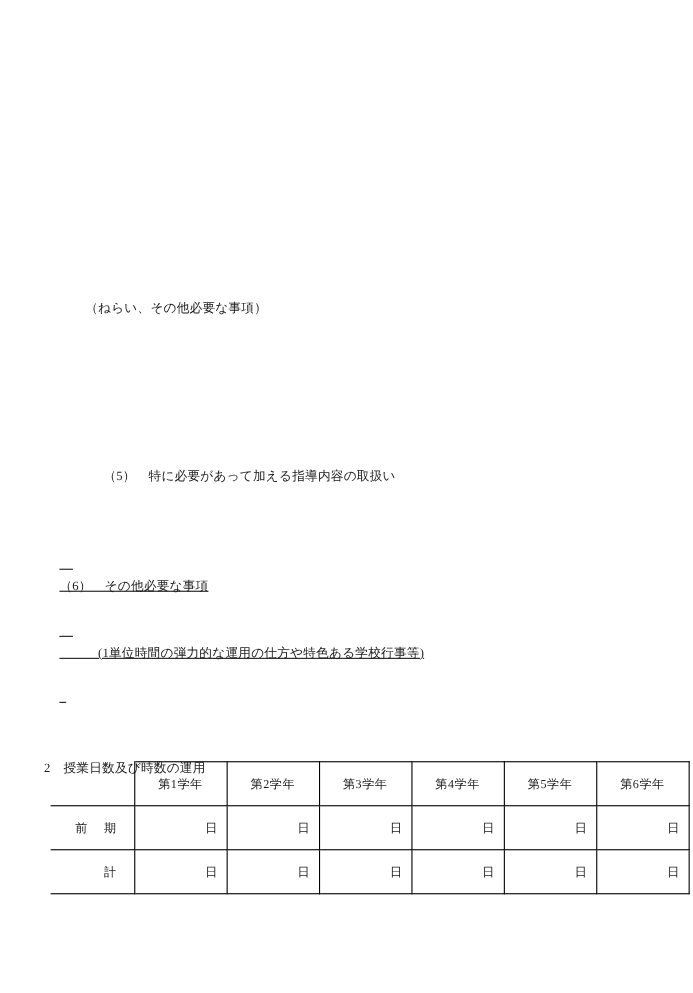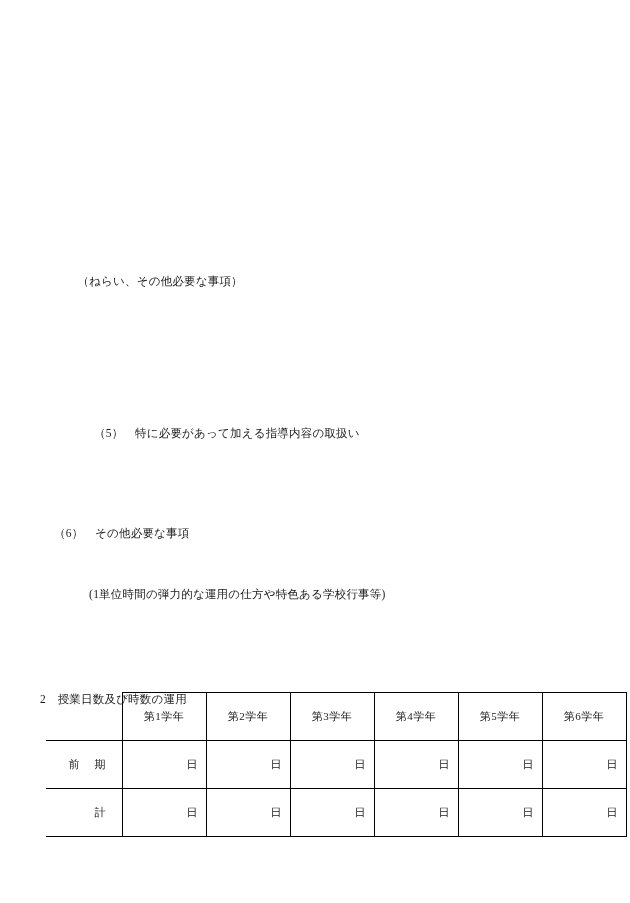--- a/index.html
+++ b/index.html
@@ -25,38 +25,38 @@
     position: absolute;
     font-size: 11.5px;
     line-height: 1.75;
     white-space: pre;
     letter-spacing: 0.2px;
   }
   
   #sec3 { left: 54px; top: 80px; }
   #sec4 { left: 54px; top: 231px; }
   #sec5 { left: 50px; top: 383px; margin-left: 44px; }
-  #sec6 { left: 54px; top: 483px; }
+  #sec6 { left: 54px; top: 483px; text-decoration: underline; }
   #sec2 { left: 40px; top: 649px; }
 
   table.schedule {
     position: absolute;
     left: 46px;
     top: 692px;
     border-collapse: collapse;
     font-size: 11px;
     font-family: "Liberation Serif", "DejaVu Serif", serif;
   }
   table.schedule th,
   table.schedule td {
     border: 1px solid #000000;
     height: 40px;
     box-sizing: border-box;
     font-weight: normal;
-    padding: 16px 6px;
+    padding: 4px 6px;
   }
   table.schedule th.corner {
     width: 76px;
     border-left: none;
     border-top: none;
   }
   table.schedule th.grade {
     width: 84px;
     text-align: center;
     letter-spacing: 0.5px;

